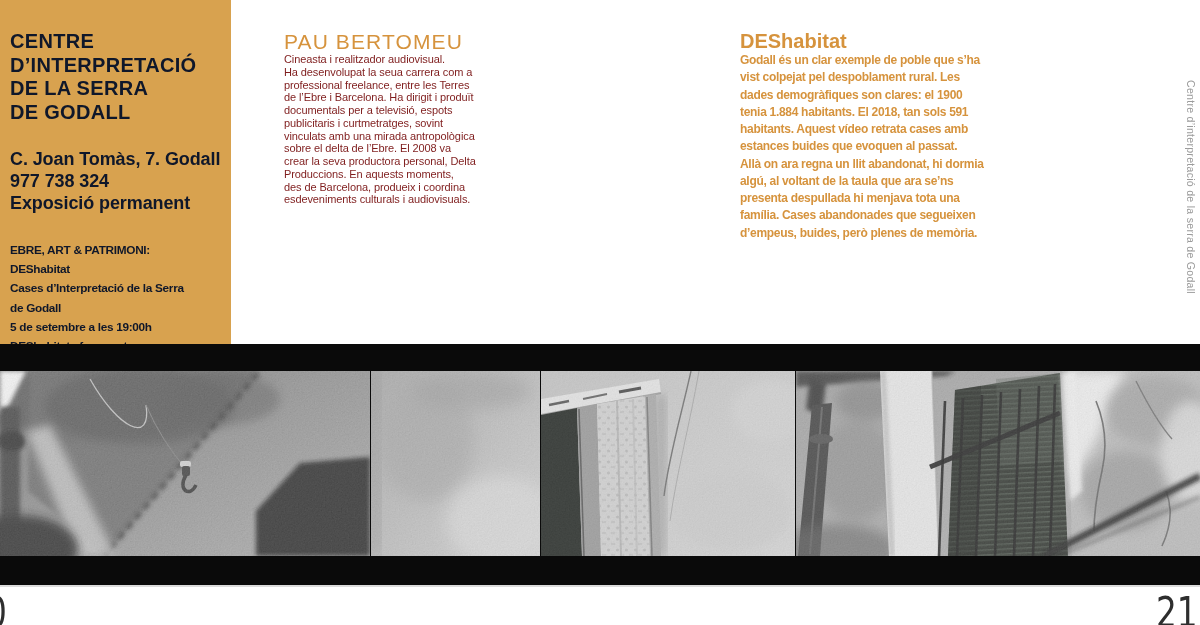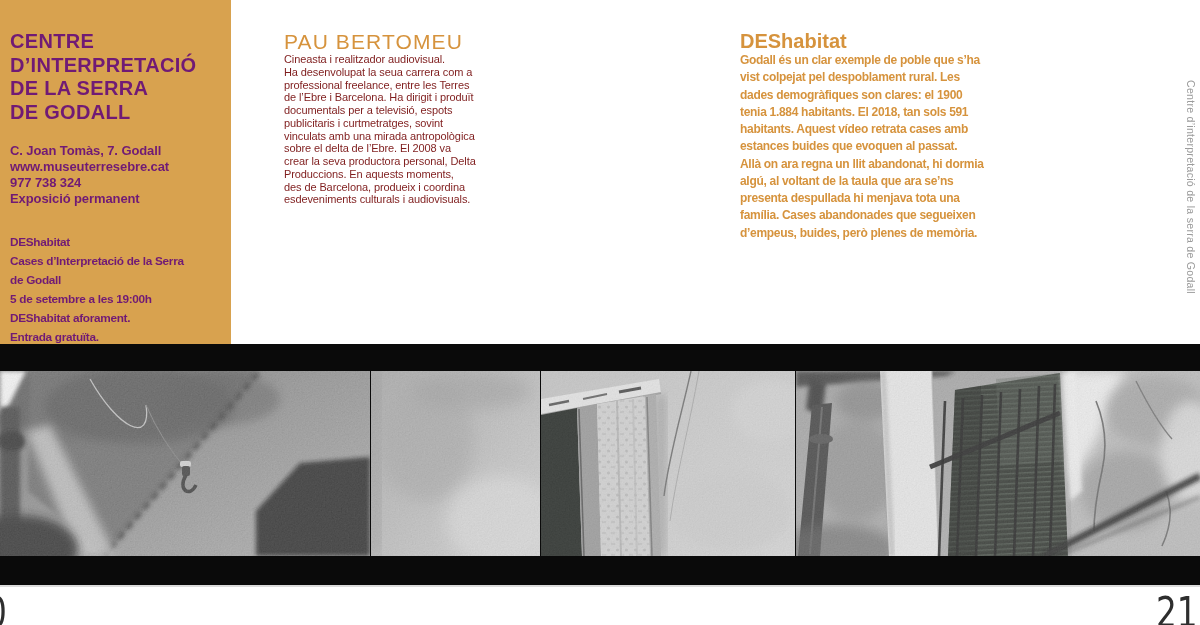--- a/index.html
+++ b/index.html
@@ -2,24 +2,24 @@
 <html style="--accent-panel: #D8A24F; --accent-text: #D6933D; --band: #0A0A0A; --margin-label-color: #9B9B9B;"><head>
 <meta charset="utf-8">
 <style>
   html,body{margin:0;padding:0;background:#ffffff;}
   #page{position:relative;width:1200px;height:625px;overflow:hidden;background:#fff;
         font-family:"Liberation Sans",sans-serif;}
   .multiline{white-space:pre-line;}
 
   
   .info-panel{position:absolute;left:0;top:0;width:231px;height:344px;
-              background:var(--accent-panel,#D8A24F);color:#701a75;
+              background:var(--accent-panel,#D8A24F);color:#0f172a;
               box-sizing:border-box;padding:30px 6px 0 10px;}
   .info-title{font-size:20px;font-weight:bold;line-height:1.18;letter-spacing:.3px;}
-  .info-contact{margin-top:19px;font-size:13px;font-weight:bold;line-height:1.22;}
+  .info-contact{margin-top:25px;font-size:18px;font-weight:bold;line-height:1.22;}
   .info-contact div{letter-spacing:-.1px;}
   .info-event{margin-top:26px;font-size:11.8px;font-weight:bold;line-height:1.62;letter-spacing:-.3px;}
 
   
   .bio-col{position:absolute;left:284px;top:30px;width:310px;}
   .bio-name{color:var(--accent-text,#D6933D);font-size:21px;font-weight:normal;
             letter-spacing:1.1px;line-height:1.1;}
   .bio-text{margin-top:7px;color:#7f1d1d;font-size:11px;line-height:1.16;letter-spacing:-.1px;}
 
   
@@ -52,25 +52,25 @@
 
 <div id="page">
 
   <aside class="info-panel">
     <div class="info-title multiline">CENTRE
 D’INTERPRETACIÓ
 DE LA SERRA
 DE GODALL</div>
     <div class="info-contact">
       <div>C. Joan Tomàs, 7. Godall</div>
-      <div>www.museuterresebre.cat</div>
       <div>977 738 324</div>
       <div>Exposició permanent</div>
     </div>
     <div class="info-event">
+      <div>EBRE, ART &amp; PATRIMONI:</div>
       <div>DEShabitat</div>
       <div class="multiline">Cases d’Interpretació de la Serra
 de Godall</div>
       <div>5 de setembre a les 19:00h</div>
       <div>DEShabitat aforament.</div>
       <div>Entrada gratuïta.</div>
     </div>
   </aside>
 
   <section class="bio-col">

